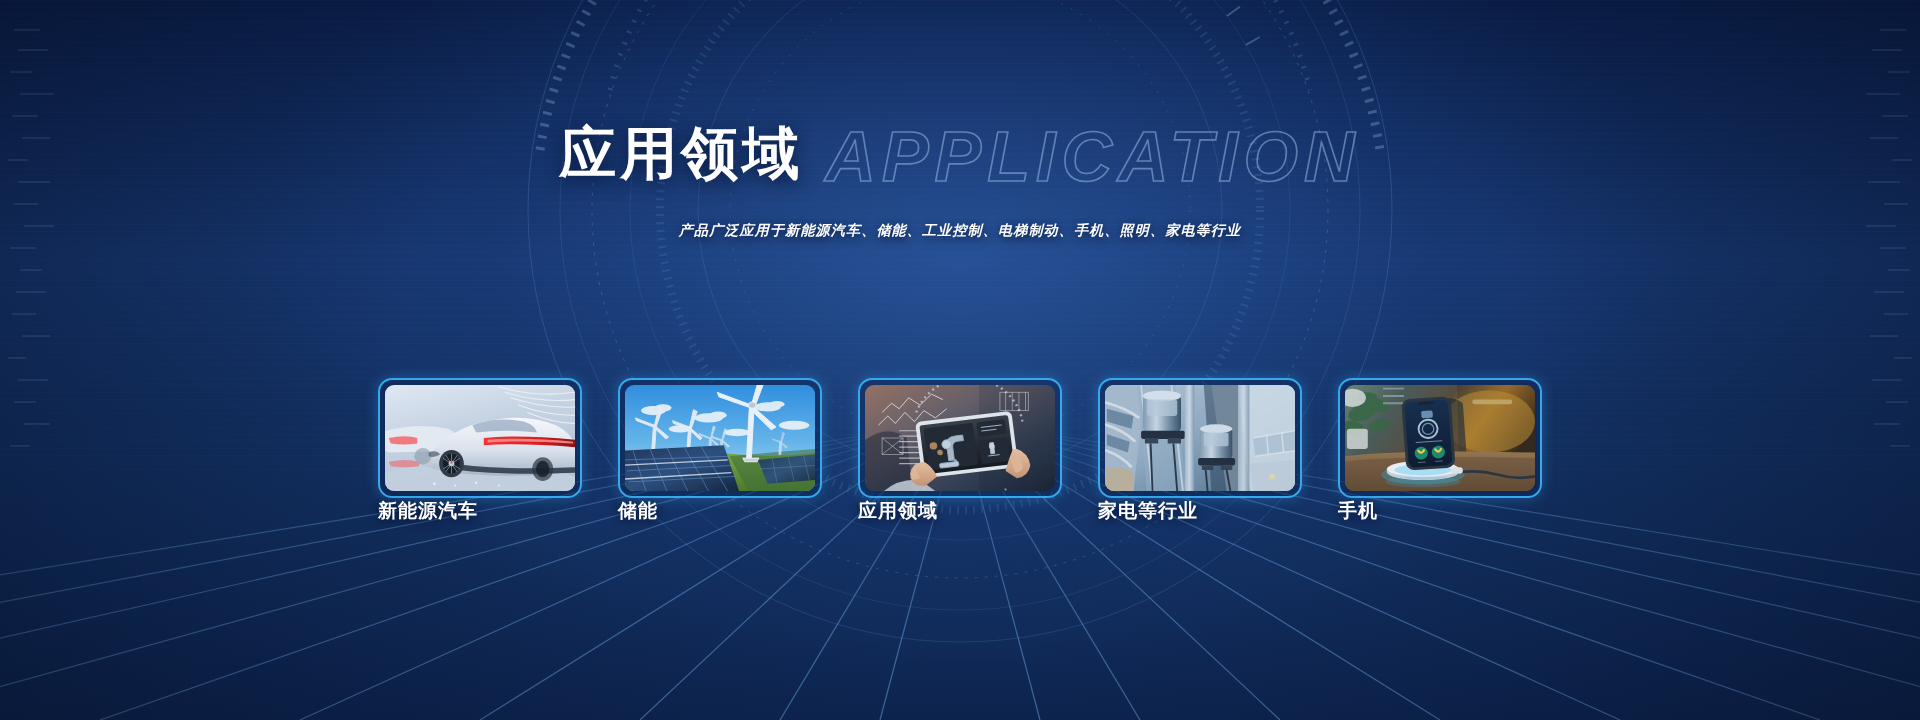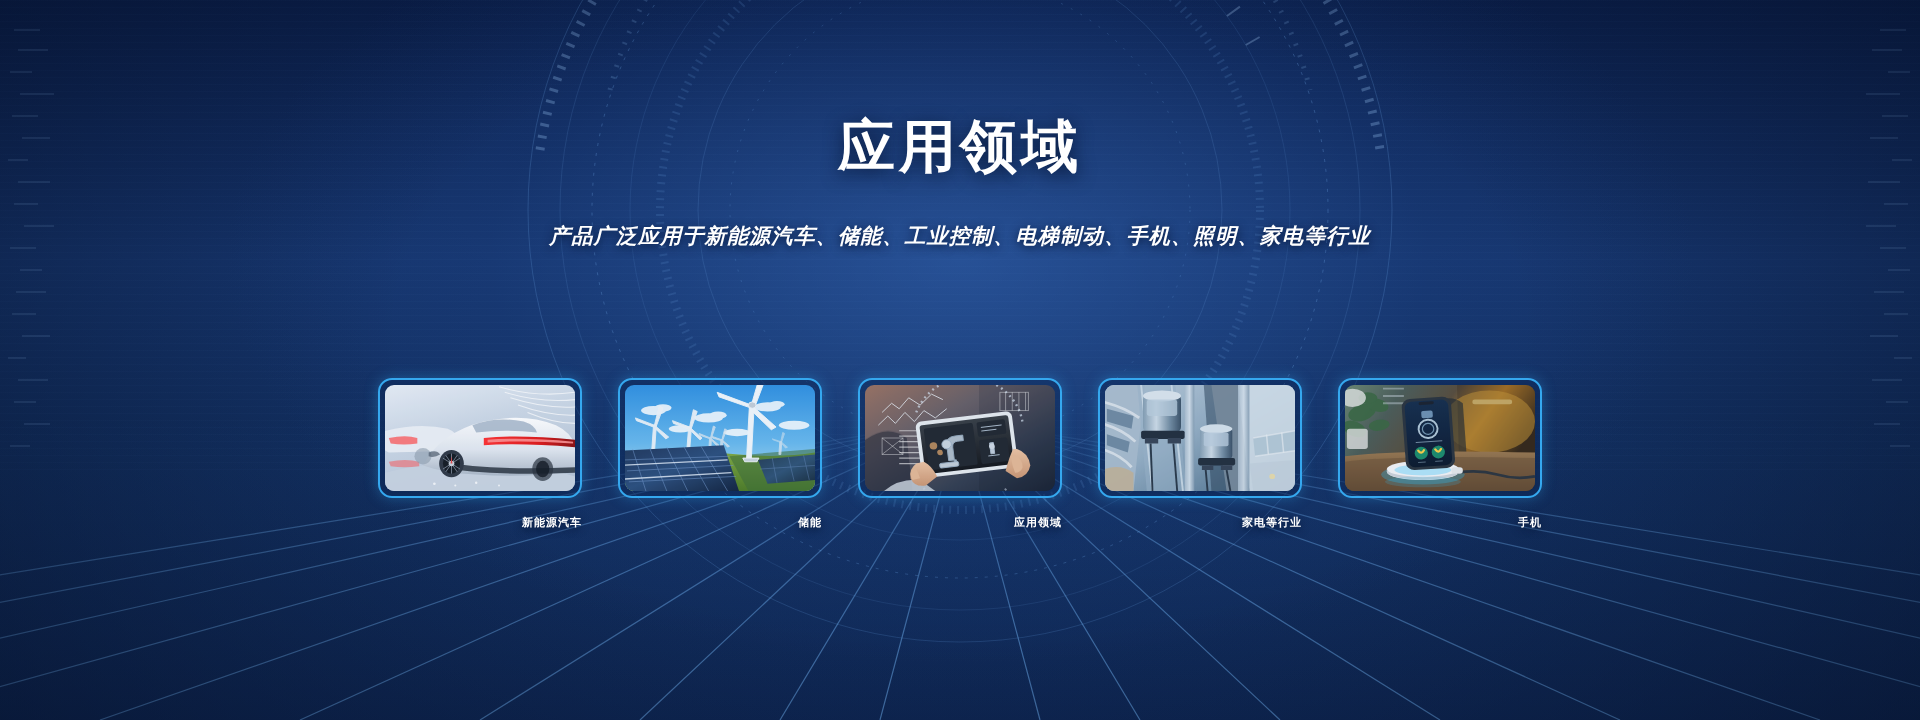--- a/index.html
+++ b/index.html
@@ -74,21 +74,21 @@
     -webkit-text-stroke:1.6px rgba(176,206,245,.55);
     text-stroke:1.6px rgba(176,206,245,.55);
     opacity:.85;
     font-family:"Liberation Sans",sans-serif;
     transform:translateY(4px);
   }
 
   .subtitle {
     position:absolute; top:222px; left:0; right:0;
     text-align:center;
-    font-size:21px; font-weight:bold; font-style:italic;
+    font-size:14px; font-weight:bold; font-style:italic;
     color:#ffffff; letter-spacing:1.2px;
     text-shadow:0 2px 10px rgba(5,18,48,.85);
     font-family:"DejaVu Sans","Liberation Sans",sans-serif;
   }
 
   .cards {
     position:absolute; top:378px; left:0; right:0;
     display:flex; justify-content:center; gap:36px;
   }
   .card { width:204px; }
@@ -101,22 +101,22 @@
     box-shadow:0 0 14px rgba(53,168,239,.35), inset 0 0 10px rgba(20,60,120,.4);
   }
   .card-img {
     width:100%; height:100%;
     border-radius:9px;
     overflow:hidden;
     position:relative;
   }
   .card-img svg { display:block; width:100%; height:100%; }
   .card-label {
-    margin-top:17px; text-align:right;
-    font-size:11px; font-weight:bold; color:#ffffff;
+    text-align:left;
+    font-size:19px; font-weight:bold; color:#ffffff;
     letter-spacing:1px;
     text-shadow:0 2px 8px rgba(5,18,48,.9);
     font-family:"DejaVu Sans","Liberation Sans",sans-serif;
   }
 </style>
 </head>
 <body>
 
 <div class="banner">
 
@@ -265,20 +265,21 @@
       </g>
     </svg>
   </div>
 
   <div class="vignette"></div>
 
   <div class="content">
 
     <div class="title-row">
       <span class="title-cn">应用领域</span>
+      <span class="title-en">APPLICATION</span>
     </div>
 
     <div class="subtitle">产品广泛应用于新能源汽车、储能、工业控制、电梯制动、手机、照明、家电等行业</div>
 
     <div class="cards">
 
       <div class="card">
         <div class="card-frame">
           <div class="card-img">
             <svg viewBox="0 0 200 116" preserveAspectRatio="none">

